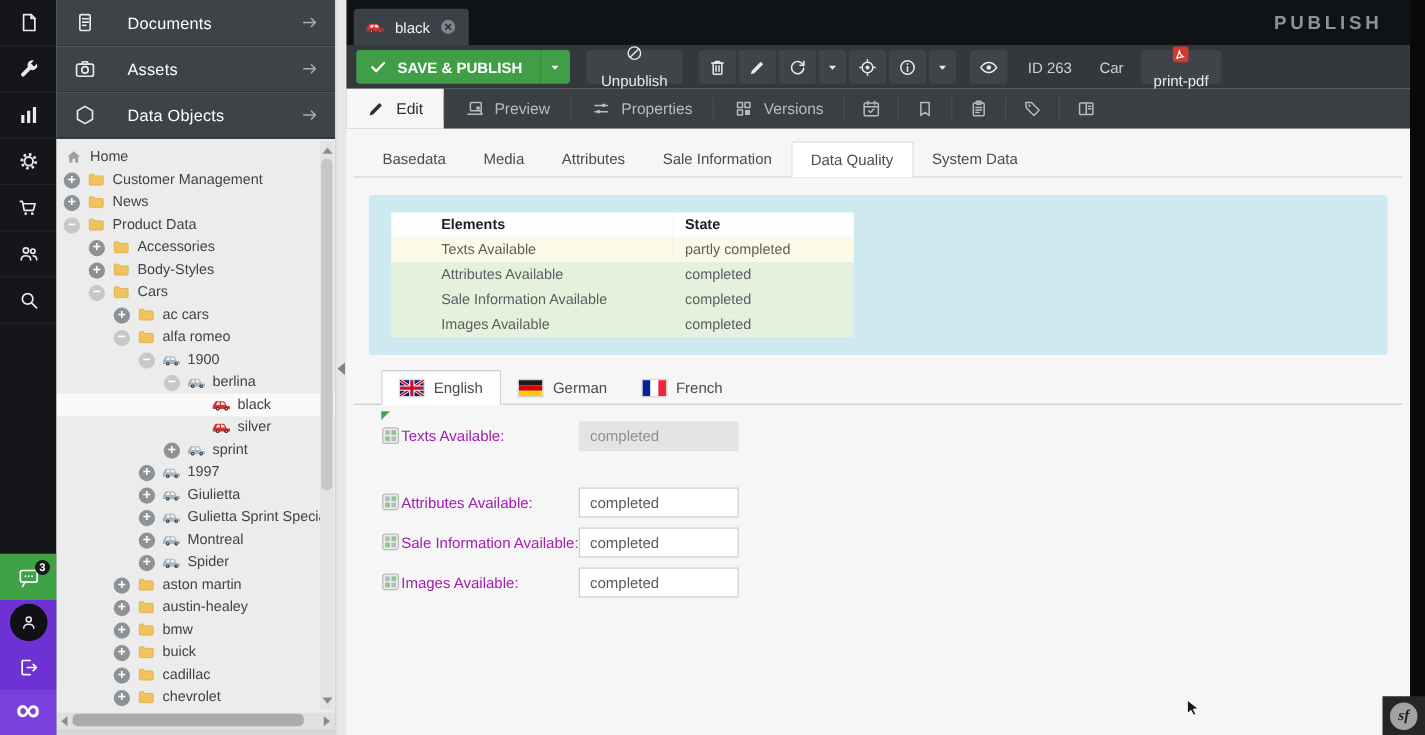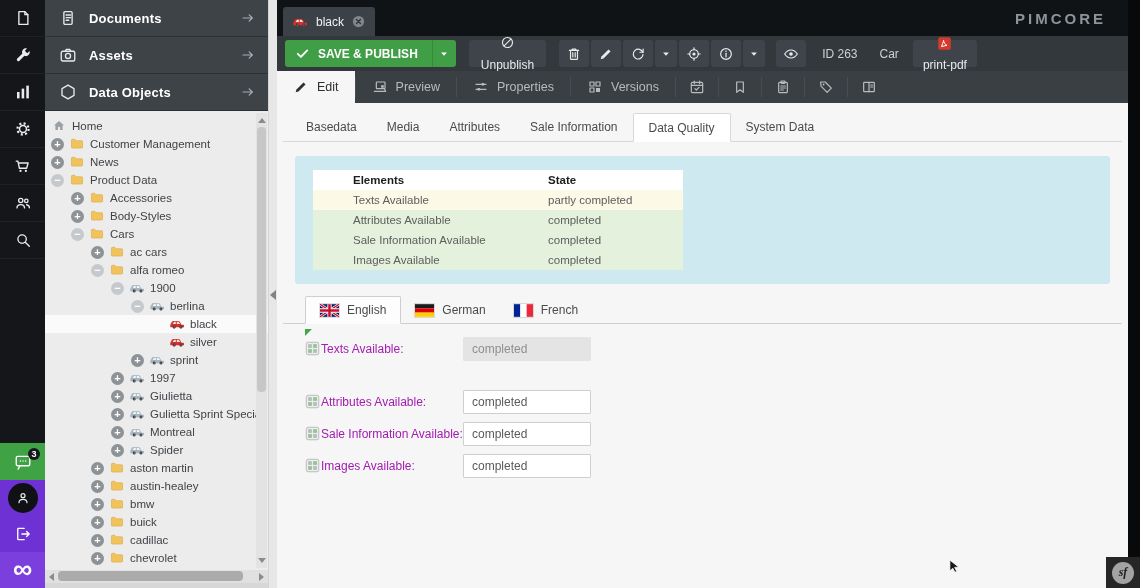--- a/index.html
+++ b/index.html
@@ -26,21 +26,21 @@
     line-height:12px; min-width:12px; height:12px; border-radius:7px; text-align:center; padding:0 2px; font-weight:bold; }
   .avatar-circle { width:30px; height:30px; border-radius:50%; background:#101114; display:flex; align-items:center; justify-content:center; color:#e9ebed; }
   .avatar-circle svg { width:16px; height:16px; }
 
   
   #accordion { position:absolute; left:45px; top:0; width:223px; z-index:20; }
   .acc-header { height:37px; background:#3e4348; border-bottom:1px solid #2c3034; display:flex; align-items:center;
     padding:0 12px 0 14px; color:#fff; cursor:pointer; }
   .acc-header .aicon { color:#e6e8ea; margin-right:12px; }
   .acc-header .aicon svg { width:18px; height:18px; }
-  .acc-label { flex:1; font-size:13px; font-weight:bold; letter-spacing:0.2px; }
+  .acc-label { flex:1; font-size:13px; font-weight:normal; letter-spacing:0.2px;margin-left:13px; }
   .acc-arrow { color:#a9aeb3; }
   .acc-arrow svg { width:16px; height:16px; }
 
   
   #tree-wrap { position:absolute; left:45px; top:111px; width:223px; height:459px; background:#ececec; overflow:hidden; z-index:10; }
   #tree { padding-top:6px; }
   .tree-row { height:18px; display:flex; align-items:center; font-size:11.5px; color:#3f4347;
     white-space:nowrap; overflow:hidden; cursor:pointer; }
   .tree-row.selected { background:#fafafa; }
   .t-indent { flex:none; }
@@ -646,21 +646,21 @@
             </svg>
           </span>
         <span id="ws-title">black</span>
         <span id="ws-close">
             <svg viewBox="0 0 24 24" xmlns="http://www.w3.org/2000/svg">
               <circle cx="12" cy="12" r="9" fill="#80868b"></circle>
               <path d="M8.8 8.8l6.4 6.4M15.2 8.8l-6.4 6.4" stroke="#31363a" stroke-width="2.2" stroke-linecap="round"></path>
             </svg>
           </span>
       </div>
-      <div id="brand">PIMCORE</div>
+      <div id="brand">PUBLISH</div>
     </div>
 
     <div id="toolbar">
       <div id="save-split">
         <div id="save-main">
           <span>
               <svg viewBox="0 0 24 24" xmlns="http://www.w3.org/2000/svg">
                 <path d="M4.5 12.5l5 5L19.5 7" stroke="#fff" stroke-width="3" fill="none" stroke-linecap="round" stroke-linejoin="round"></path>
               </svg>
             </span>

